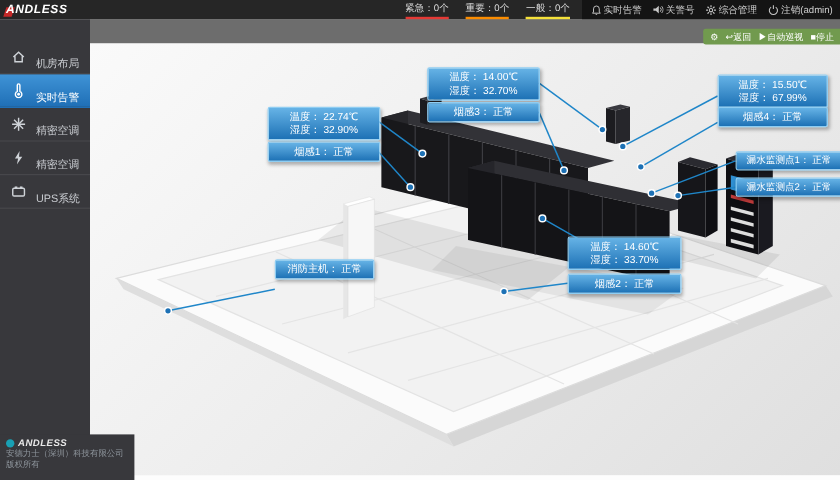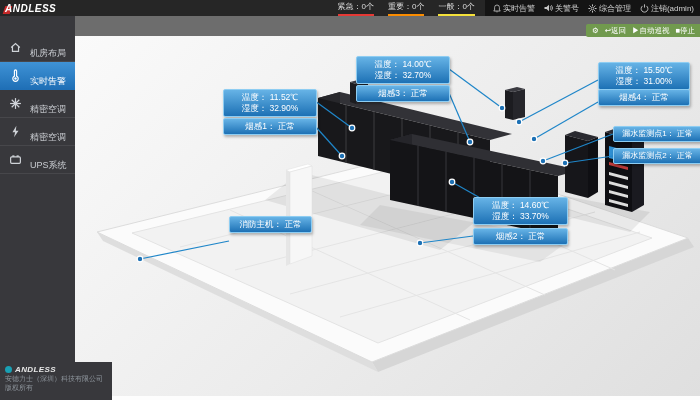--- a/index.html
+++ b/index.html
@@ -174,29 +174,29 @@
 </svg>
 
 <div class="co" style="left:356px;top:56px;width:92px">
   <div>温度：  14.00℃</div>
   <div>湿度：  32.70%</div>
 </div>
 <div class="co" style="left:356px;top:85px;width:92px">
   <div>烟感3：  正常</div>
 </div>
 <div class="co" style="left:223px;top:89px;width:92px">
-  <div>温度：  11.52℃</div>
+  <div>温度：  22.74℃</div>
   <div>湿度：  32.90%</div>
 </div>
 <div class="co" style="left:223px;top:118px;width:92px">
   <div>烟感1：  正常</div>
 </div>
 <div class="co" style="left:598px;top:62px;width:90px">
   <div>温度：  15.50℃</div>
-  <div>湿度：  31.00%</div>
+  <div>湿度：  67.99%</div>
 </div>
 <div class="co" style="left:598px;top:89px;width:90px">
   <div>烟感4：  正常</div>
 </div>
 <div class="co small" style="left:613px;top:126px;width:87px">
   <div>漏水监测点1：  正常</div>
 </div>
 <div class="co small" style="left:613px;top:148px;width:87px">
   <div>漏水监测点2：  正常</div>
 </div>

